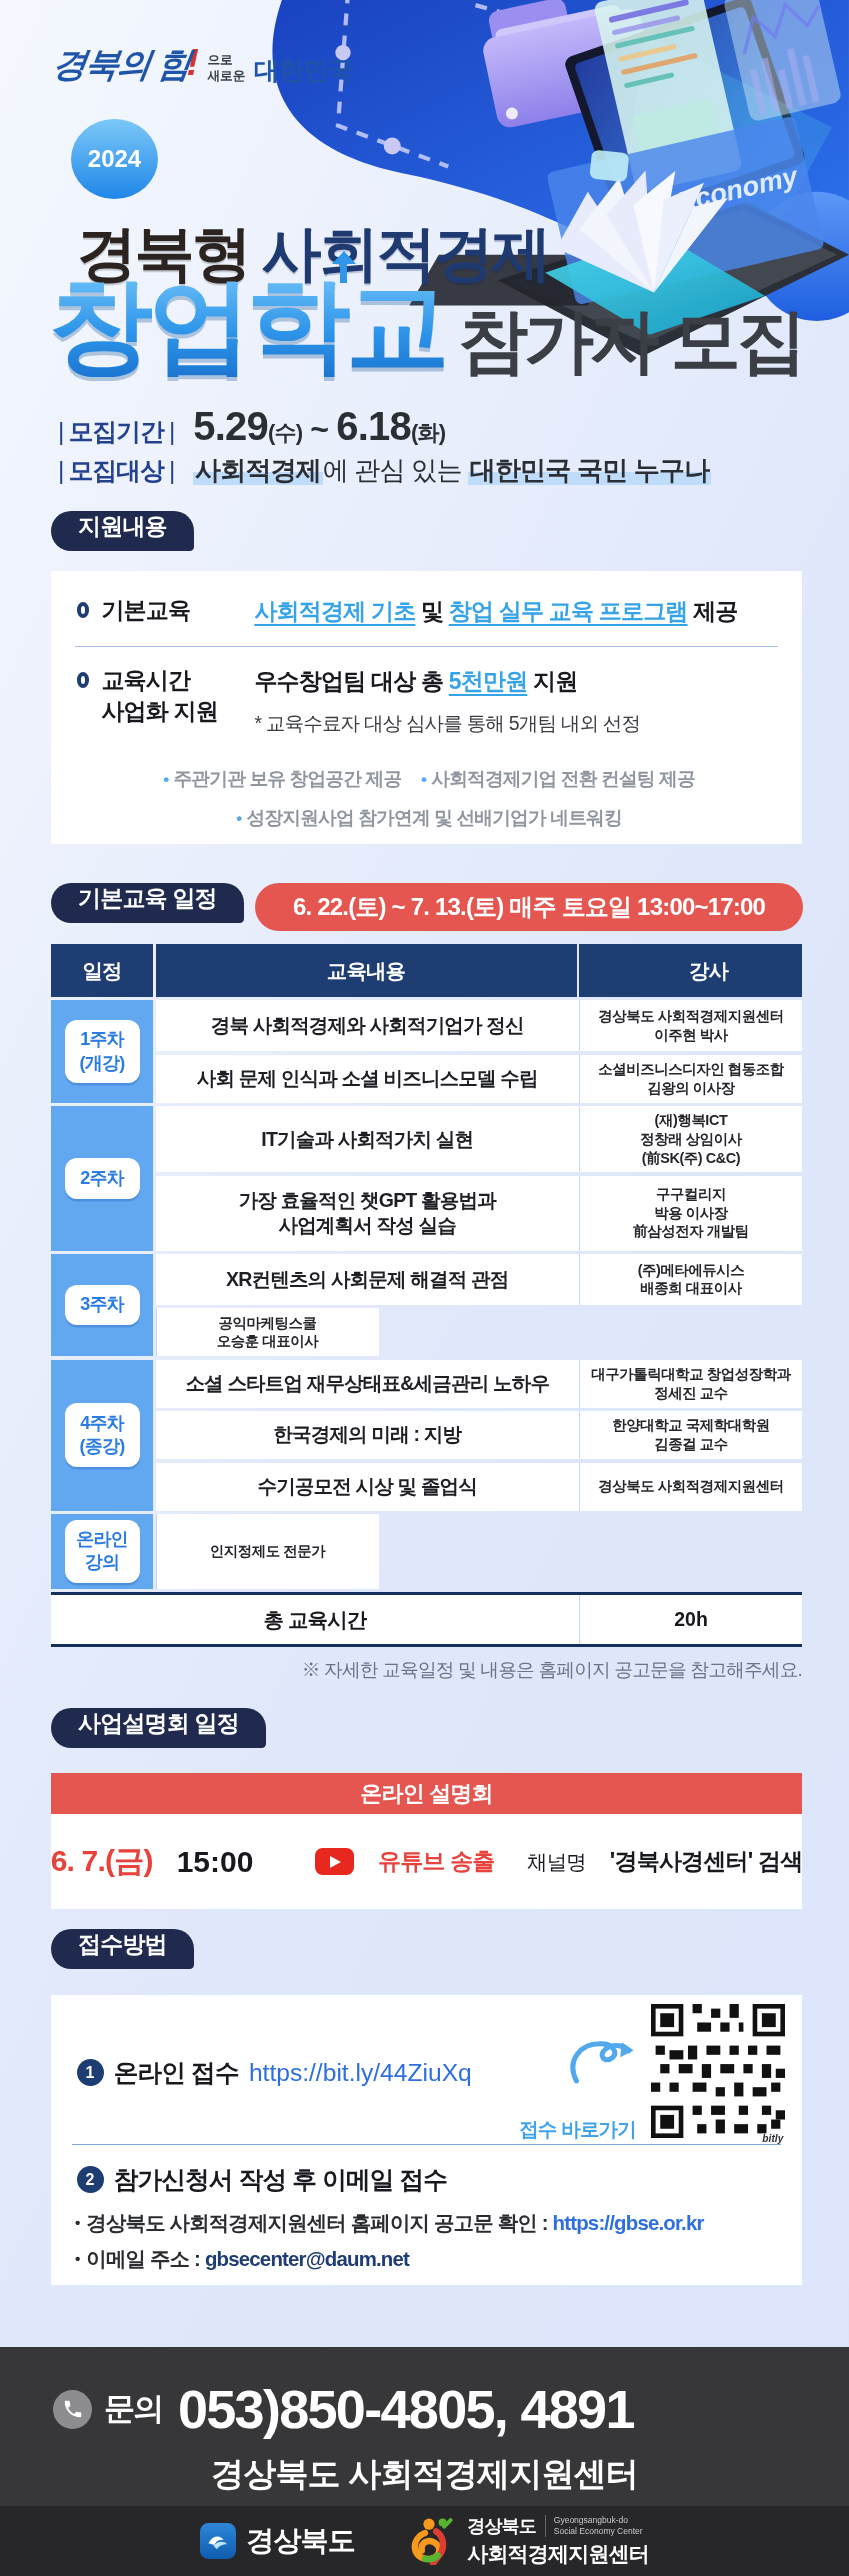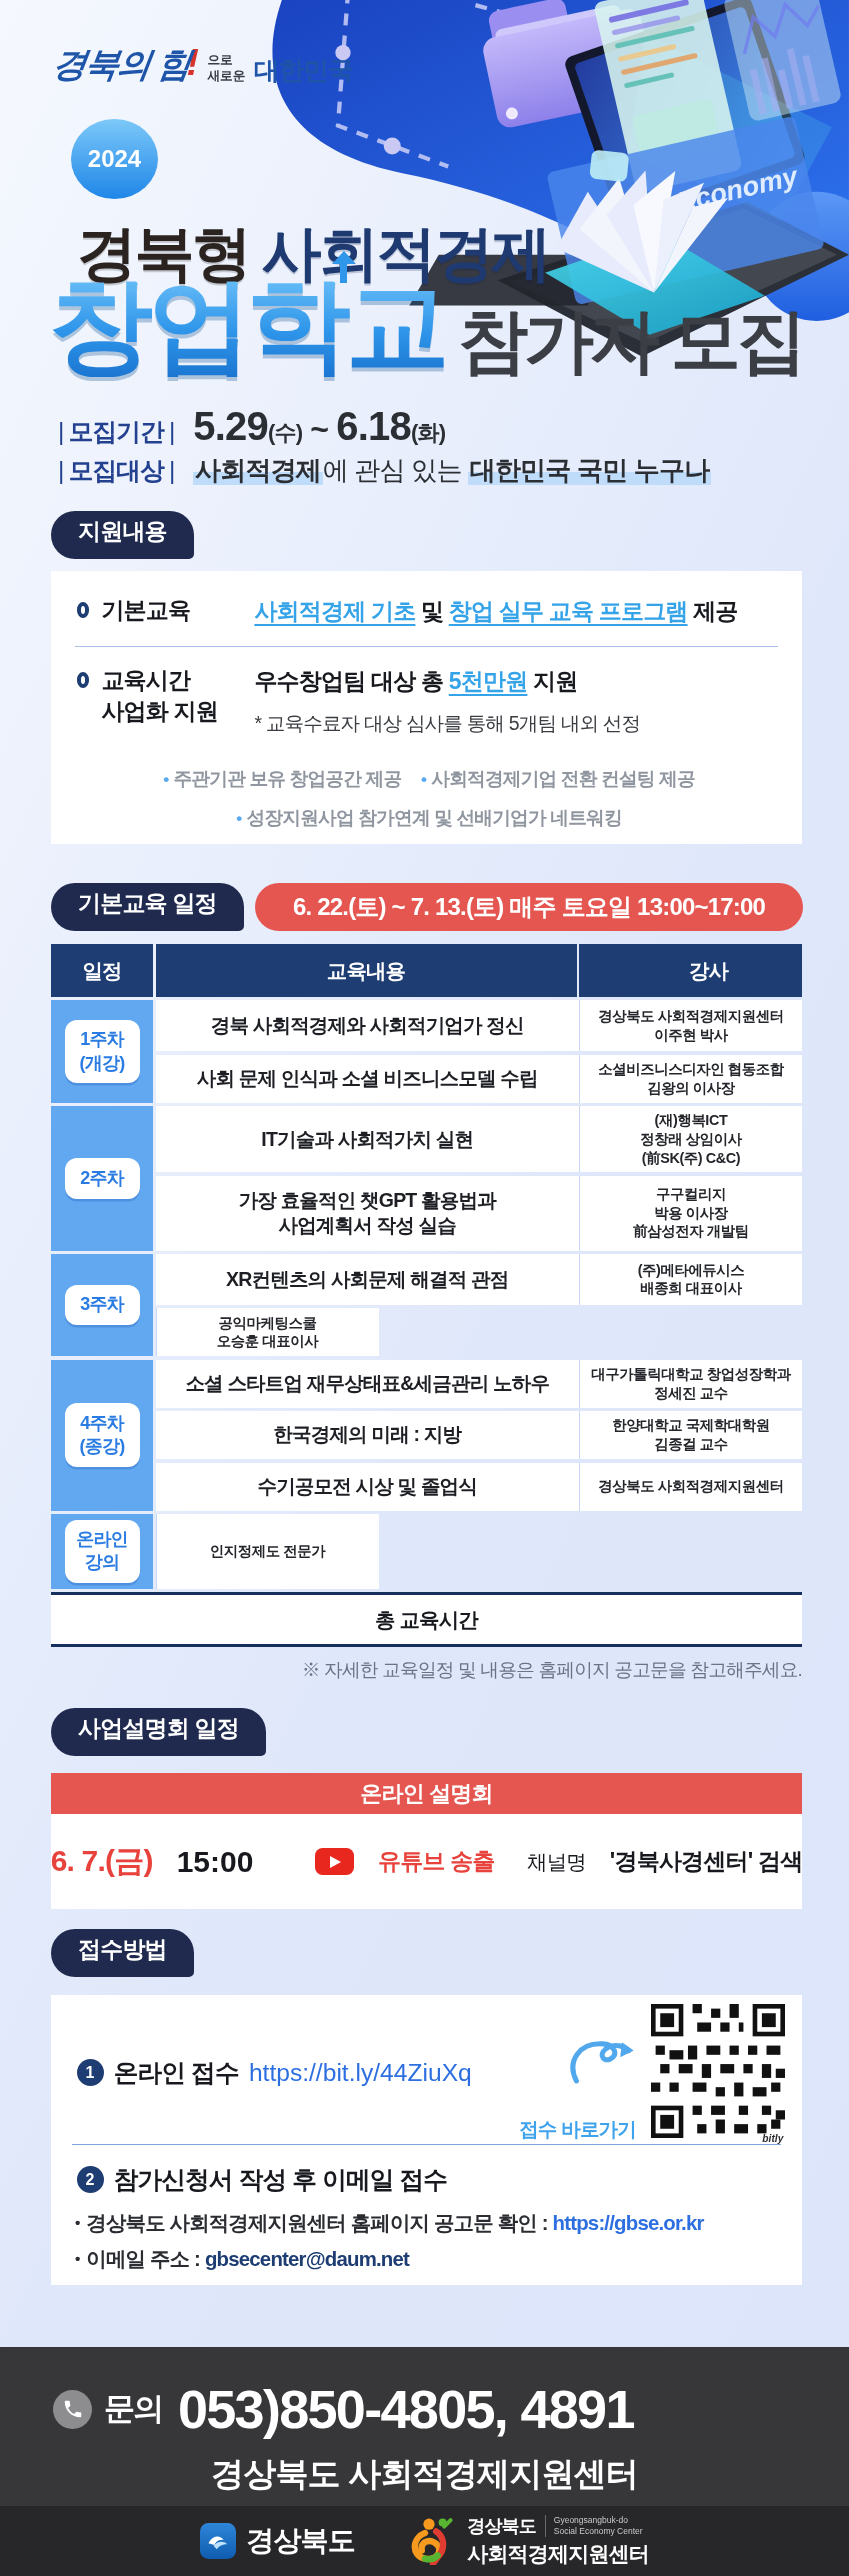--- a/index.html
+++ b/index.html
@@ -40,22 +40,22 @@
   .recruit-line { left:53px; display:flex; align-items:baseline; white-space:nowrap;}
   .r-label { font-size:24.6px; font-weight:800; color:#23418f; letter-spacing:-0.8px; }
   .r-label .bar { font-weight:400; color:#23418f; padding:0 5.1px; }
   .period-val { font-size:40px; font-weight:800; color:#2b2e33; letter-spacing:-0.8px; margin-left:13.6px;}
   .period-val .small { font-size:22px; font-weight:700; }
   .period-val .tilde { font-size:32px; }
   .target-val { font-size:26px; font-weight:500; color:#2b2e33; letter-spacing:-0.8px; margin-left:13.6px;}
   .hl { font-weight:900; background:linear-gradient(transparent 58%, #bfdcfa 58%); padding:0 1.7px;}
 
   
-  .sec-badge { height:48px; background:#1f2a4e; color:#fff; font-size:23px; font-weight:800; letter-spacing:-0.8px;
-    display:inline-flex; align-items:flex-end; padding:12px 27px; border-radius:24px 24px 5.1px 24px; }
+  .sec-badge { height:40px; background:#1f2a4e; color:#fff; font-size:23px; font-weight:800; letter-spacing:-0.8px;
+    display:inline-flex; align-items:flex-start; padding:0 27px; border-radius:24px 24px 5.1px 24px; }
 
   .card { background:#fff; width:751px; left:51px; }
 
   
   .sup-row { display:flex; align-items:flex-start; padding:0 24px; }
   .ring { width:12.7px; height:16px; border:4.2px solid #1e3d73; border-radius:50%; margin:6.8px 12px 0 1.7px; flex:none;}
   .sup-label { font-size:23px; font-weight:900; color:#17191e; width:153px; letter-spacing:-0.8px; line-height:1.35;}
   .sup-content { font-size:23px; font-weight:800; color:#17191e; letter-spacing:-0.8px; line-height:1.4;}
   .blink { color:#35a3e8; text-decoration:underline; text-underline-offset:5.1px; }
   .sup-divider { height:0.8px; background:#a9c0ea; margin:18.7px 24px; }
@@ -418,20 +418,21 @@
       </div>
       <div class="rows">
         <div class="trow h88">
           <div class="tl">인지정제도 전문가</div>
         </div>
       </div>
     </div>
 
     <div class="ttotal">
       <div class="ttl">총 교육시간</div>
+      <div class="ttv">20h</div>
     </div>
   </div>
 
   <div class="tnote" style="top:1657px;">※ 자세한 교육일정 및 내용은 홈페이지 공고문을 참고해주세요.</div>
 
   <div class="abs sec-badge" style="top:1708px; left:51px;">
     <span>사업설명회 일정</span>
   </div>
   <div class="abs card" style="top:1773px;">
     <div class="brief-head">온라인 설명회</div>

